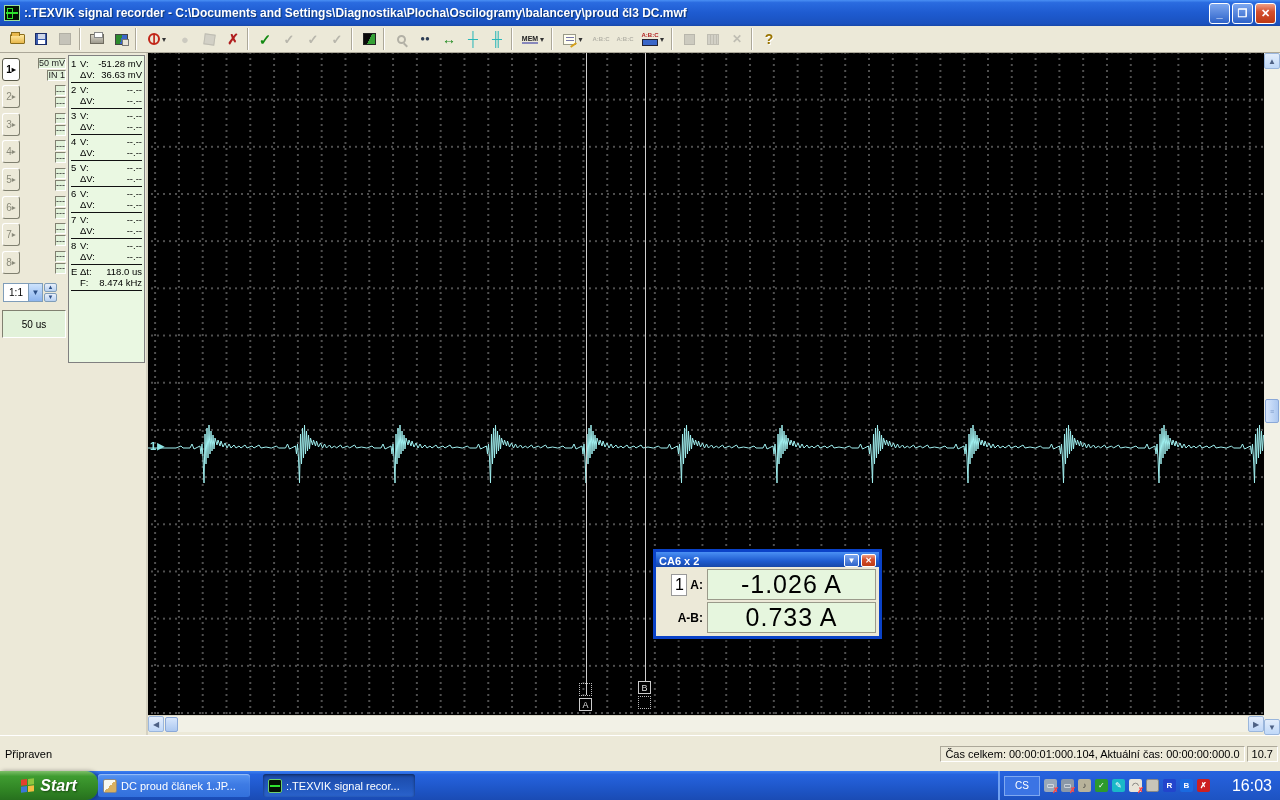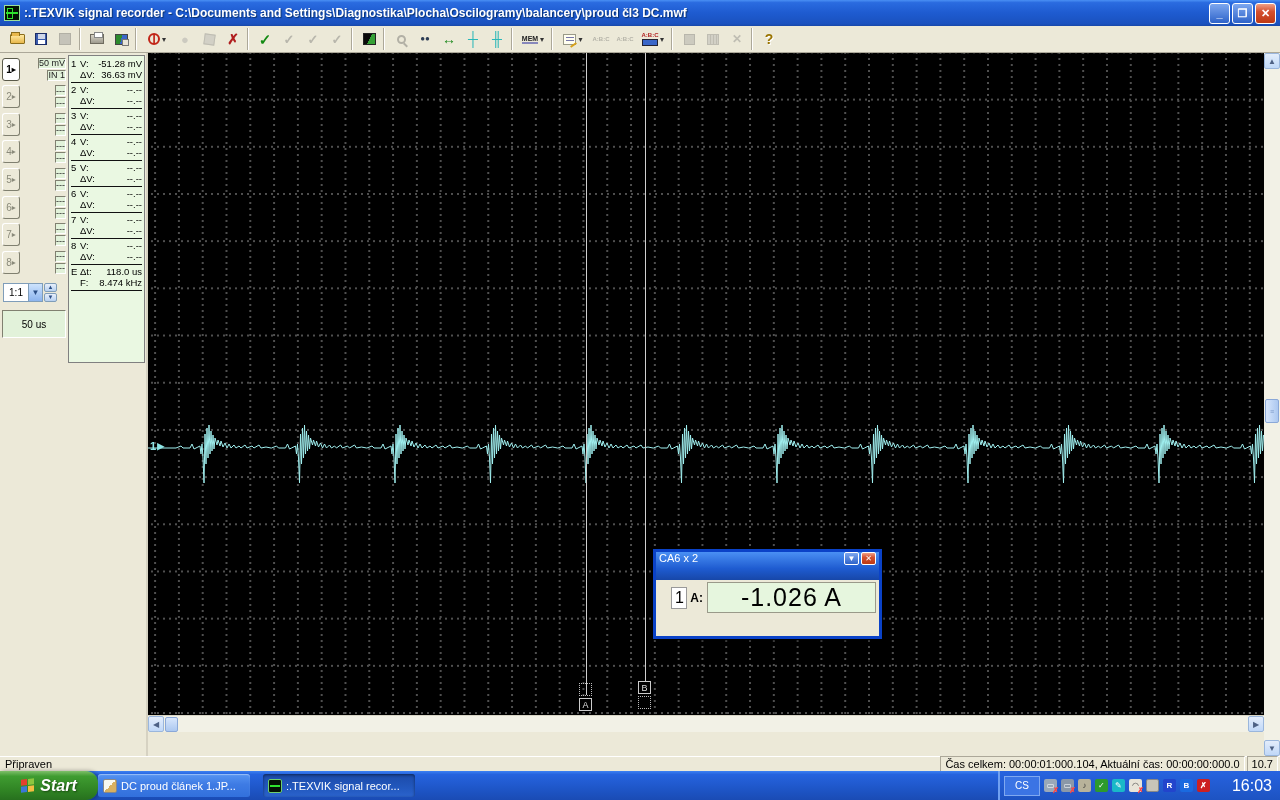--- a/index.html
+++ b/index.html
@@ -112,21 +112,21 @@
   
   .hscroll { width:1116px; height:17px; background:#F2F1E6; display:flex; align-items:center; border-top:1px solid #d8d5c5; }
   .sbtn { width:16px; height:16px; background:linear-gradient(180deg,#E3EDFB,#C0D8F8); border:1px solid #9AB6DC; border-radius:2px; color:#4D6185; font-size:8px; display:flex; align-items:center; justify-content:center; flex:0 0 auto; }
   .hthumb { width:13px; height:15px; margin-left:1px; background:linear-gradient(180deg,#D7E6FC,#ACC8F0); border:1px solid #8AA8D8; border-radius:2px; }
   .hspacer { flex:1 1 auto; }
   .vscroll { width:16px; flex:0 0 auto; background:#F2F1E6; display:flex; flex-direction:column; align-items:center; }
   .vthumb { width:14px; height:24px; margin-top:330px; background:linear-gradient(90deg,#D7E6FC,#ACC8F0); border:1px solid #8AA8D8; border-radius:2px; display:flex; align-items:center; justify-content:center; color:#7A98C8; font-size:7px; letter-spacing:0; }
   .vspacer { flex:1 1 auto; }
 
   
-  .statusbar { height:15px; background:#ECE9D8; border-top:1px solid #fff; display:flex; align-items:center; padding:0 2px; flex:0 0 auto; font-size:11px; color:#000; }
+  .statusbar { height:36px; background:#ECE9D8; border-top:1px solid #fff; display:flex; align-items:center; padding:0 2px; flex:0 0 auto; font-size:11px; color:#000; }
   .status-ready { flex:1 1 auto; padding-left:3px; }
   .status-cell { border:1px solid; border-color:#ACA899 #fff #fff #ACA899; height:16px; display:flex; align-items:center; padding:0 4px; margin-left:2px; white-space:nowrap; }
 
   
   .taskbar { height:29px; background:linear-gradient(180deg,#3C81F3 0%,#2663DE 12%,#1E56C8 60%,#1A4BB4 100%); display:flex; align-items:stretch; flex:0 0 auto; }
   .startbtn { width:98px; background:linear-gradient(180deg,#7FBF6A 0%,#3F9C31 18%,#2F8223 70%,#27701E 100%); border-radius:0 12px 12px 0; display:flex; align-items:center; justify-content:center; gap:5px; color:#fff; font-weight:bold; font-style:italic; font-size:16px; text-shadow:1px 1px 2px #1a4a12; box-shadow:2px 0 4px rgba(0,0,0,.35); }
   .xpflag { width:14px; height:14px; display:grid; grid-template-columns:6px 6px; grid-template-rows:6px 6px; gap:1px; transform:skewY(-6deg); }
   .xpflag i:nth-child(1){background:#E3402F;} .xpflag i:nth-child(2){background:#8DC63F;}
   .xpflag i:nth-child(3){background:#3B78D8;} .xpflag i:nth-child(4){background:#F5BD42;}
   .taskbtns { flex:1 1 auto; display:flex; align-items:center; gap:13px; }
@@ -142,21 +142,21 @@
   .t-x::after { content:"✗"; position:absolute; right:-2px; bottom:-3px; color:#ff4040; font-size:8px; font-weight:bold; }
   .t-net { background:#9aa8b8; } .t-net2 { background:#8a98a8; }
   .t-vol { background:#b8b29a; color:#333; } .t-av { background:#2d9a2d; }
   .t-pen { background:#19b8c8; } .t-wifi { background:#e8e4d8; color:#555; }
   .t-pad { background:#c8c4b8; border:1px solid #888; } .t-r { background:#2244cc; font-weight:bold; }
   .t-bt { background:#1a6ae0; font-weight:bold; } .t-sec { background:#cc2020; font-weight:bold; }
   .clock { color:#fff; font-size:16px; margin-left:18px; }
 
   
   .popup { position:absolute; left:653px; top:549px; width:229px; height:90px; border:3px solid #0A42C8; background:#ECE9D8; box-shadow:2px 2px 6px rgba(0,0,0,.6); z-index:20; }
-  .popup-title { height:28px; margin:-0px; background:linear-gradient(180deg,#4A90F4,#1E5BD0 60%,#1747A8); color:#fff; font-weight:normal; font-size:11px; display:flex; align-items:flex-start; padding:0 3px; }
+  .popup-title { height:15px; margin:-0px; background:linear-gradient(180deg,#4A90F4,#1E5BD0 60%,#1747A8); color:#fff; font-weight:bold; font-size:11px; display:flex; align-items:flex-end; padding:0 3px; }
   .popup-title .ptext { flex:1 1 auto; }
   .pbtn { width:15px; height:13px; border:1px solid #fff; border-radius:2px; margin-left:2px; color:#fff; font-size:8px; display:flex; align-items:center; justify-content:center; background:linear-gradient(180deg,#7DA7EF,#2E63C9); }
   .pbtn.close { background:linear-gradient(180deg,#F0A086,#D4502F 40%,#BE3913); }
   .popup-body { padding:2px 3px; display:flex; flex-direction:column; gap:2px; }
   .prow { display:flex; align-items:center; height:31px; }
   .plabel { width:48px; flex:0 0 auto; display:flex; align-items:center; justify-content:flex-end; gap:3px; font-weight:bold; font-size:12px; padding-right:4px; }
   .pnum { width:16px; height:22px; background:#fff; border:1px solid #999; font-size:16px; font-weight:normal; display:flex; align-items:center; justify-content:center; }
   .pvalue { flex:1 1 auto; height:31px; background:#E6F6DE; border:1px solid #9a9a8a; font-size:25px; display:flex; align-items:center; justify-content:center; color:#000; letter-spacing:1px; }
 </style>
 </head>
@@ -553,16 +553,22 @@
       <span class="pbtn close">✕</span>
     </div>
     <div class="popup-body">
       <div class="prow">
         <span class="plabel">
           <span class="pnum">1</span>
           <span>A:</span>
         </span>
         <span class="pvalue">-1.026 A</span>
       </div>
+      <div class="prow">
+        <span class="plabel">
+          <span>A-B:</span>
+        </span>
+        <span class="pvalue">0.733 A</span>
+      </div>
     </div>
   </div>
 
 </div>
 
 </body></html>

